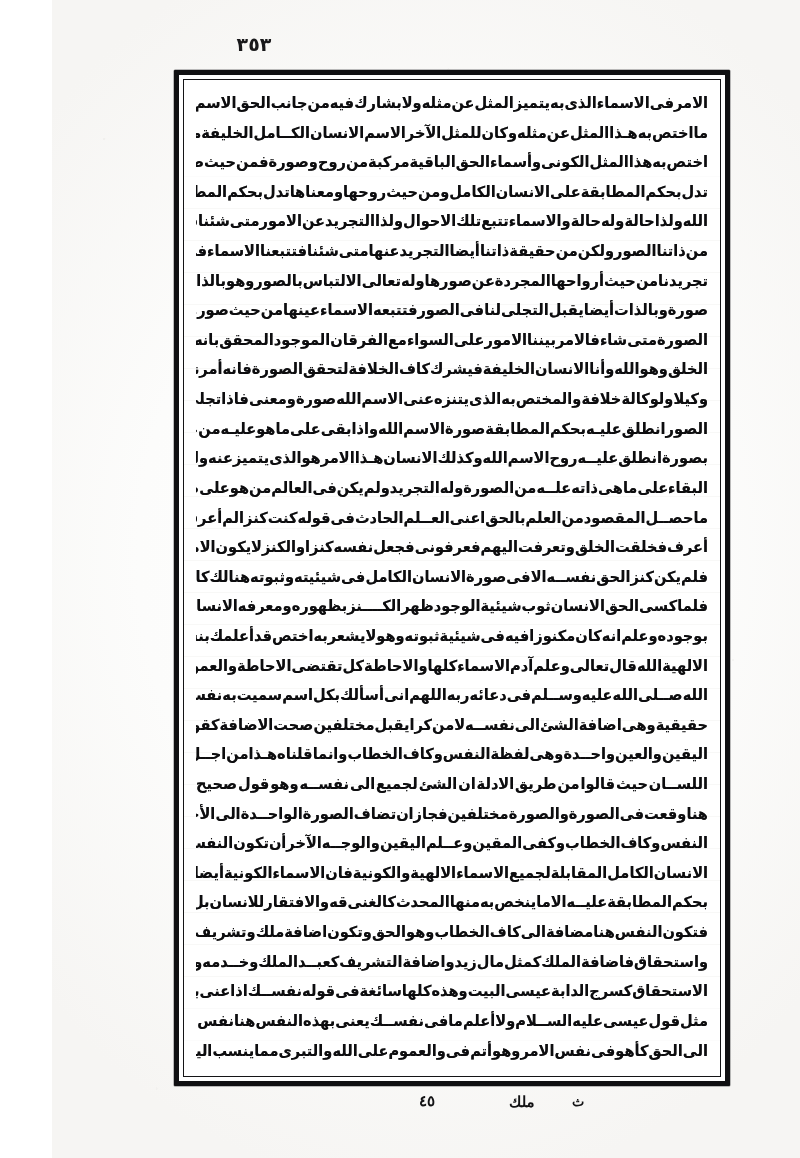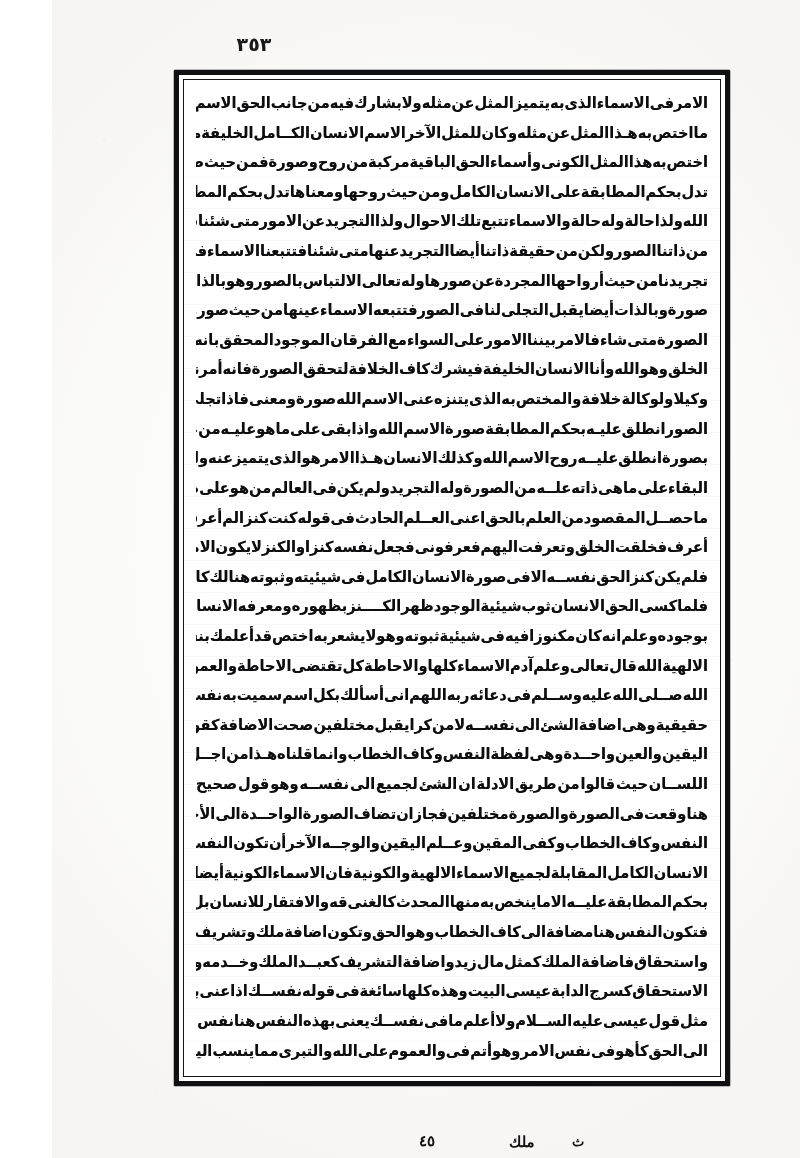--- a/index.html
+++ b/index.html
@@ -148,21 +148,20 @@
     height: 34px;
     direction: rtl;
   }
   .footer-item {
     position: absolute;
     font-family: Liberation Serif, serif;
     font-weight: 700;
     color: #121214;
     filter: blur(.2px);
     direction: rtl;
-    margin-top: 40px;
   }
   .footer-signature { left: 398px; top: 0px; font-size: 13px; }
   .footer-catchword { left: 245px; top: -2px; font-size: 15px; }
   .footer-quire     { left: 335px; top: -1px; font-size: 15px; }
 
   
   .bleed {
     position: absolute;
     inset: 0;
     opacity: .035;

